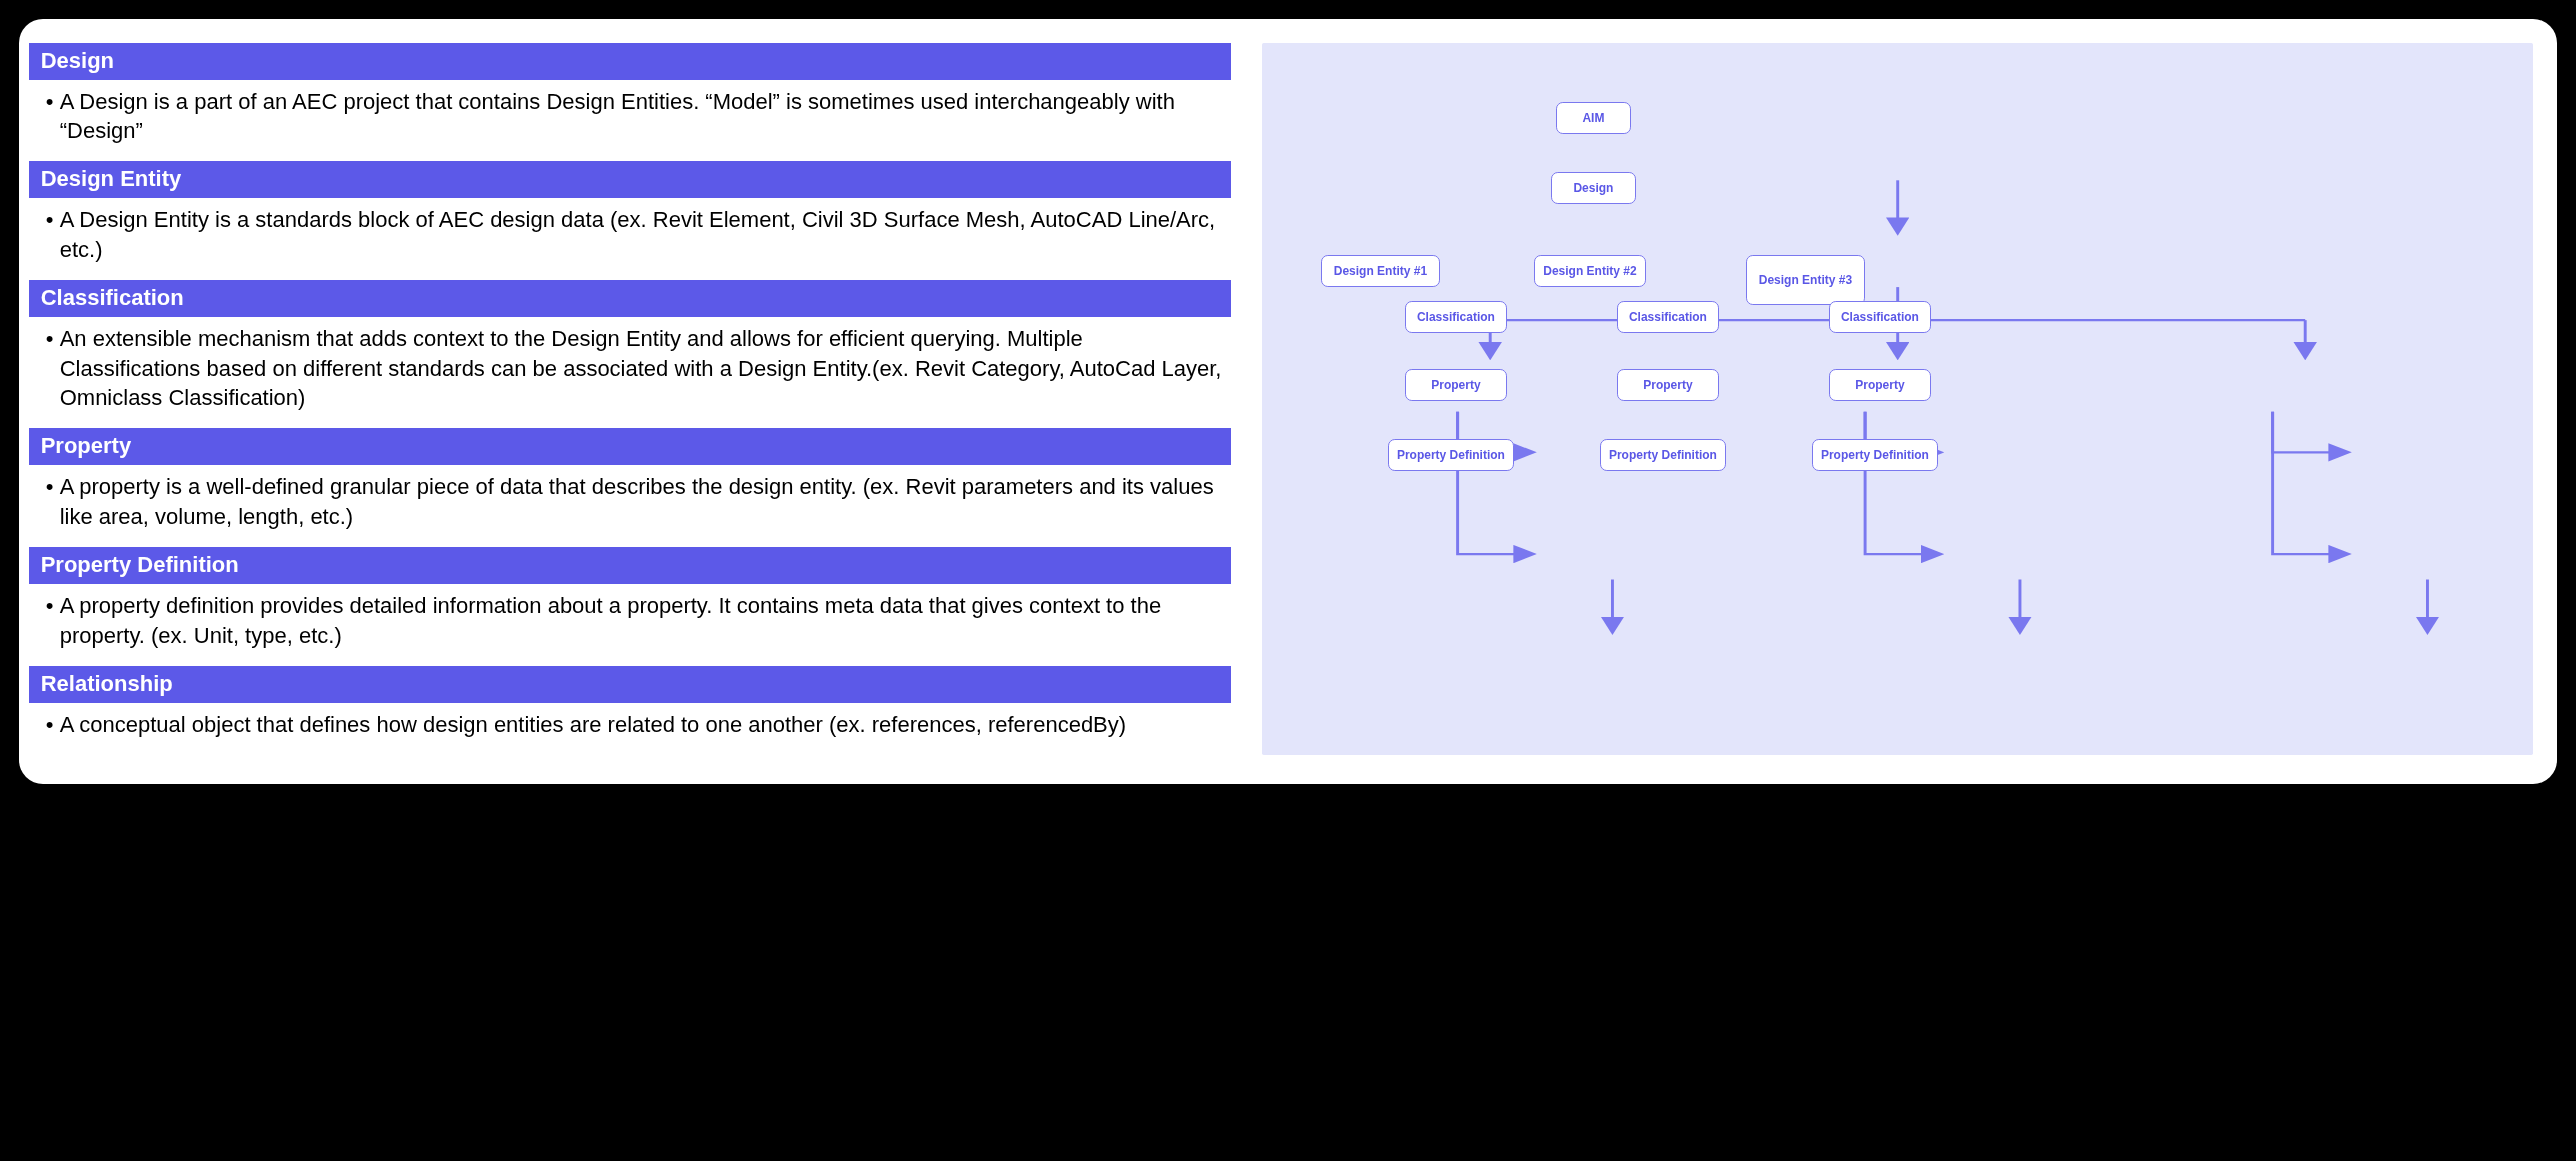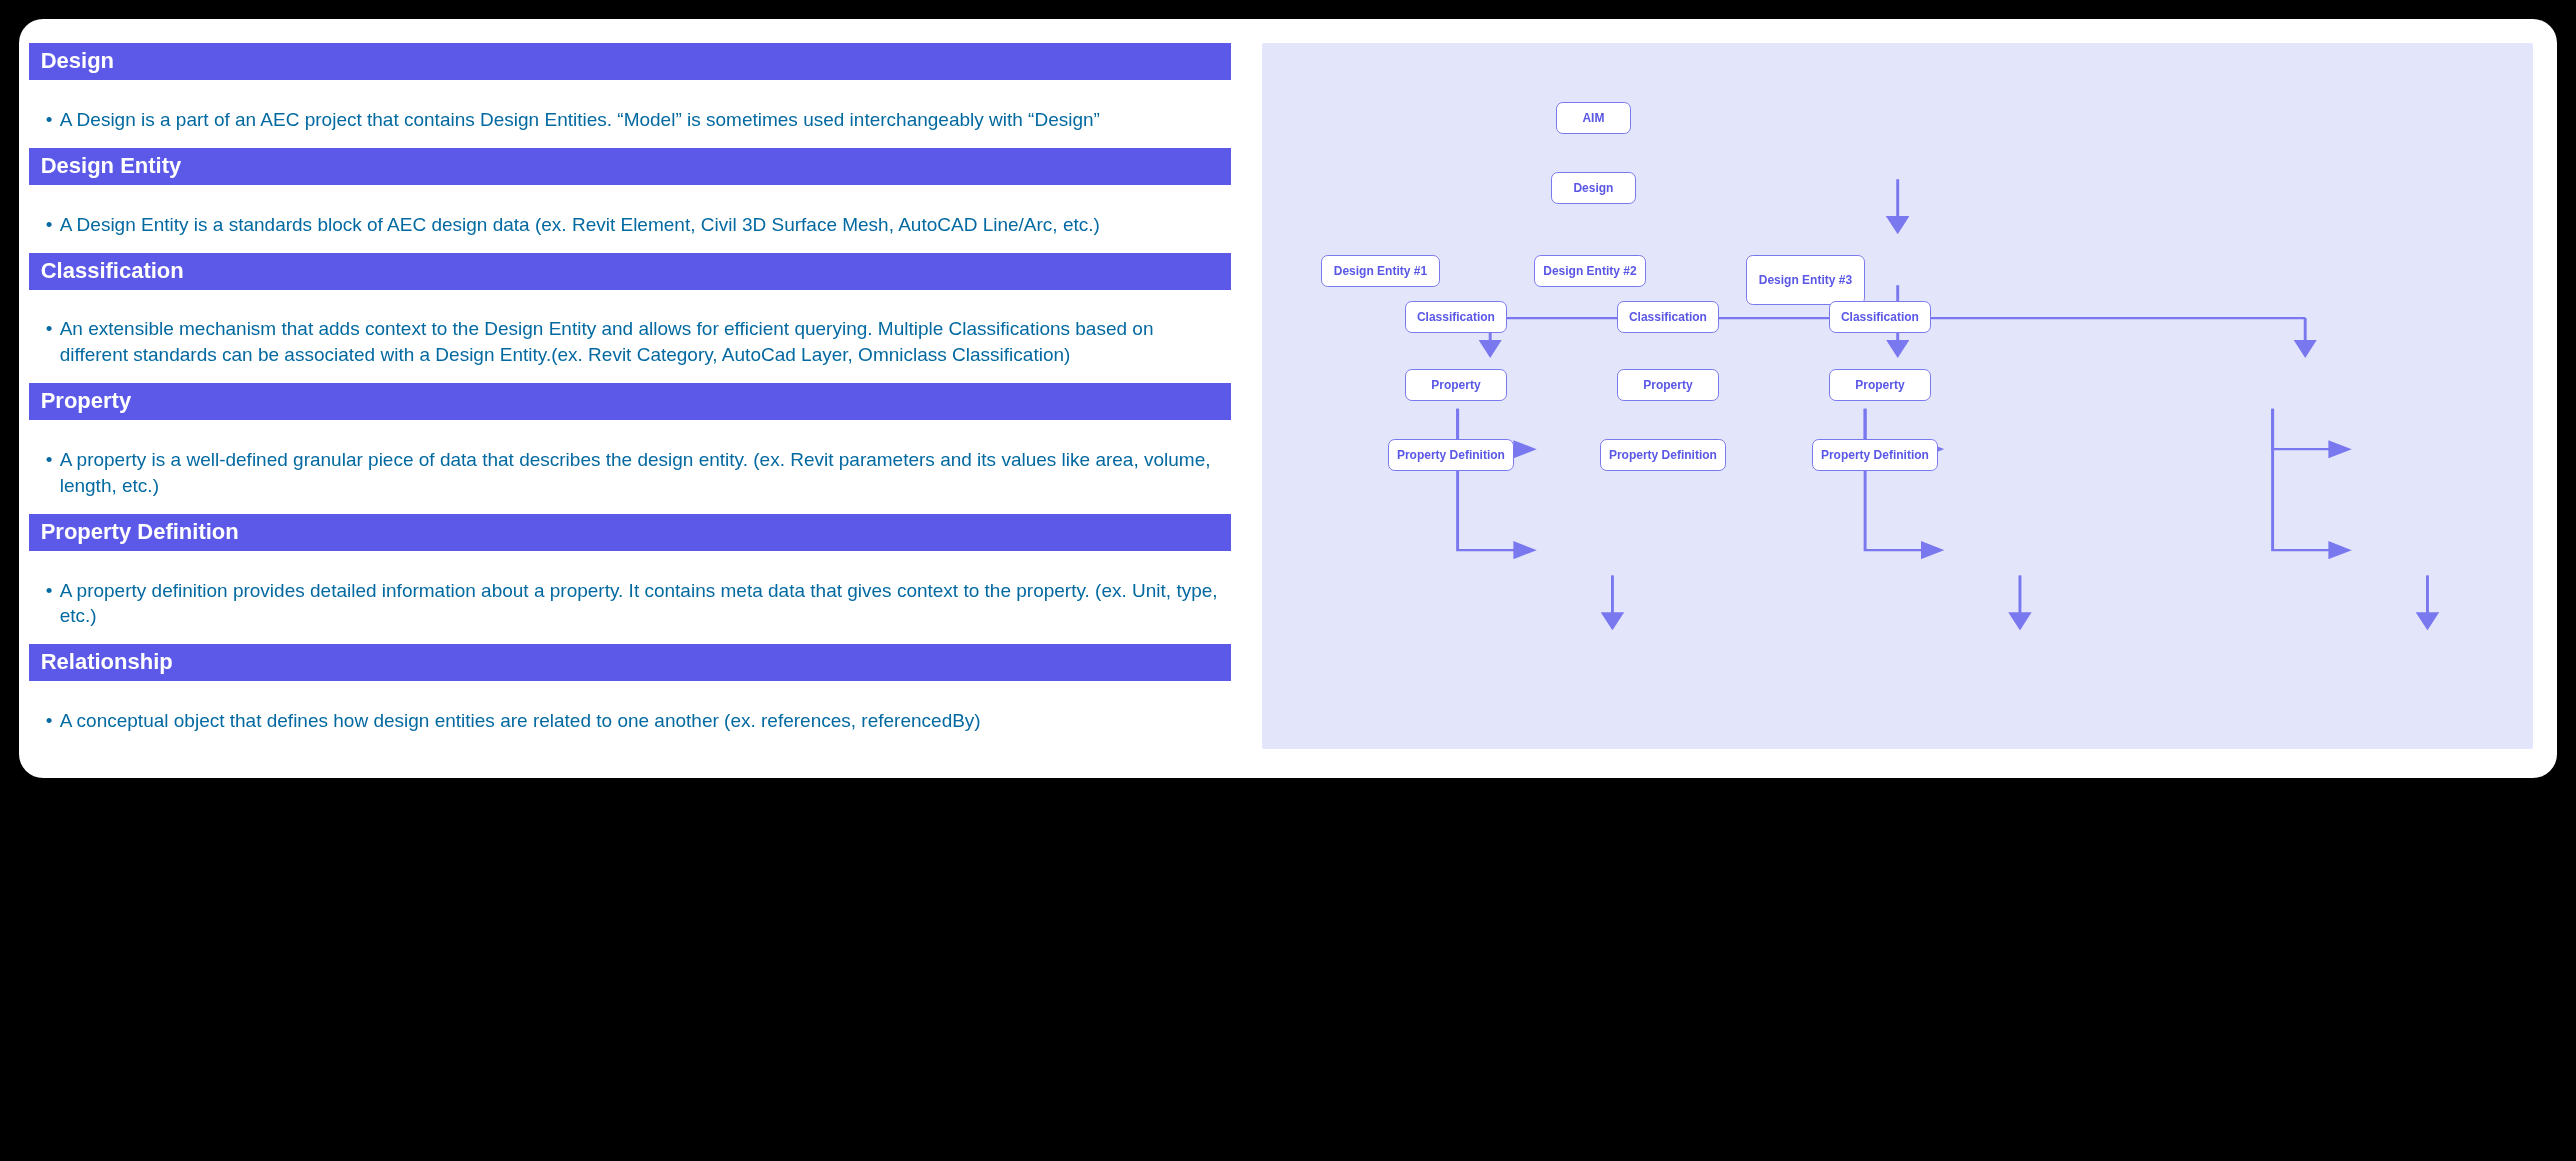--- a/index.html
+++ b/index.html
@@ -17,26 +17,25 @@
   .def-block{margin:0 0 3.4px 0;}
   .def-head{
     background:#5c59e8;
     color:#fff;
     font-weight:700;
     font-size:22px;
     padding:5.1px 12px 6px 12px;
     border-radius:0;
   }
   .def-body{
-    color:#0369a1;
-    font-size:19px;
+    color:#000000;
+    font-size:22px;
     line-height:1.35;
     padding:6.8px 6.8px 12px 31px;
     position:relative;
-    margin-top:20px;
   }
   .def-body::before{
     content:"•";
     position:absolute;
     left:17px;
     top:6.8px;
   }
   
   .diagram-wrap{
     flex:1;

